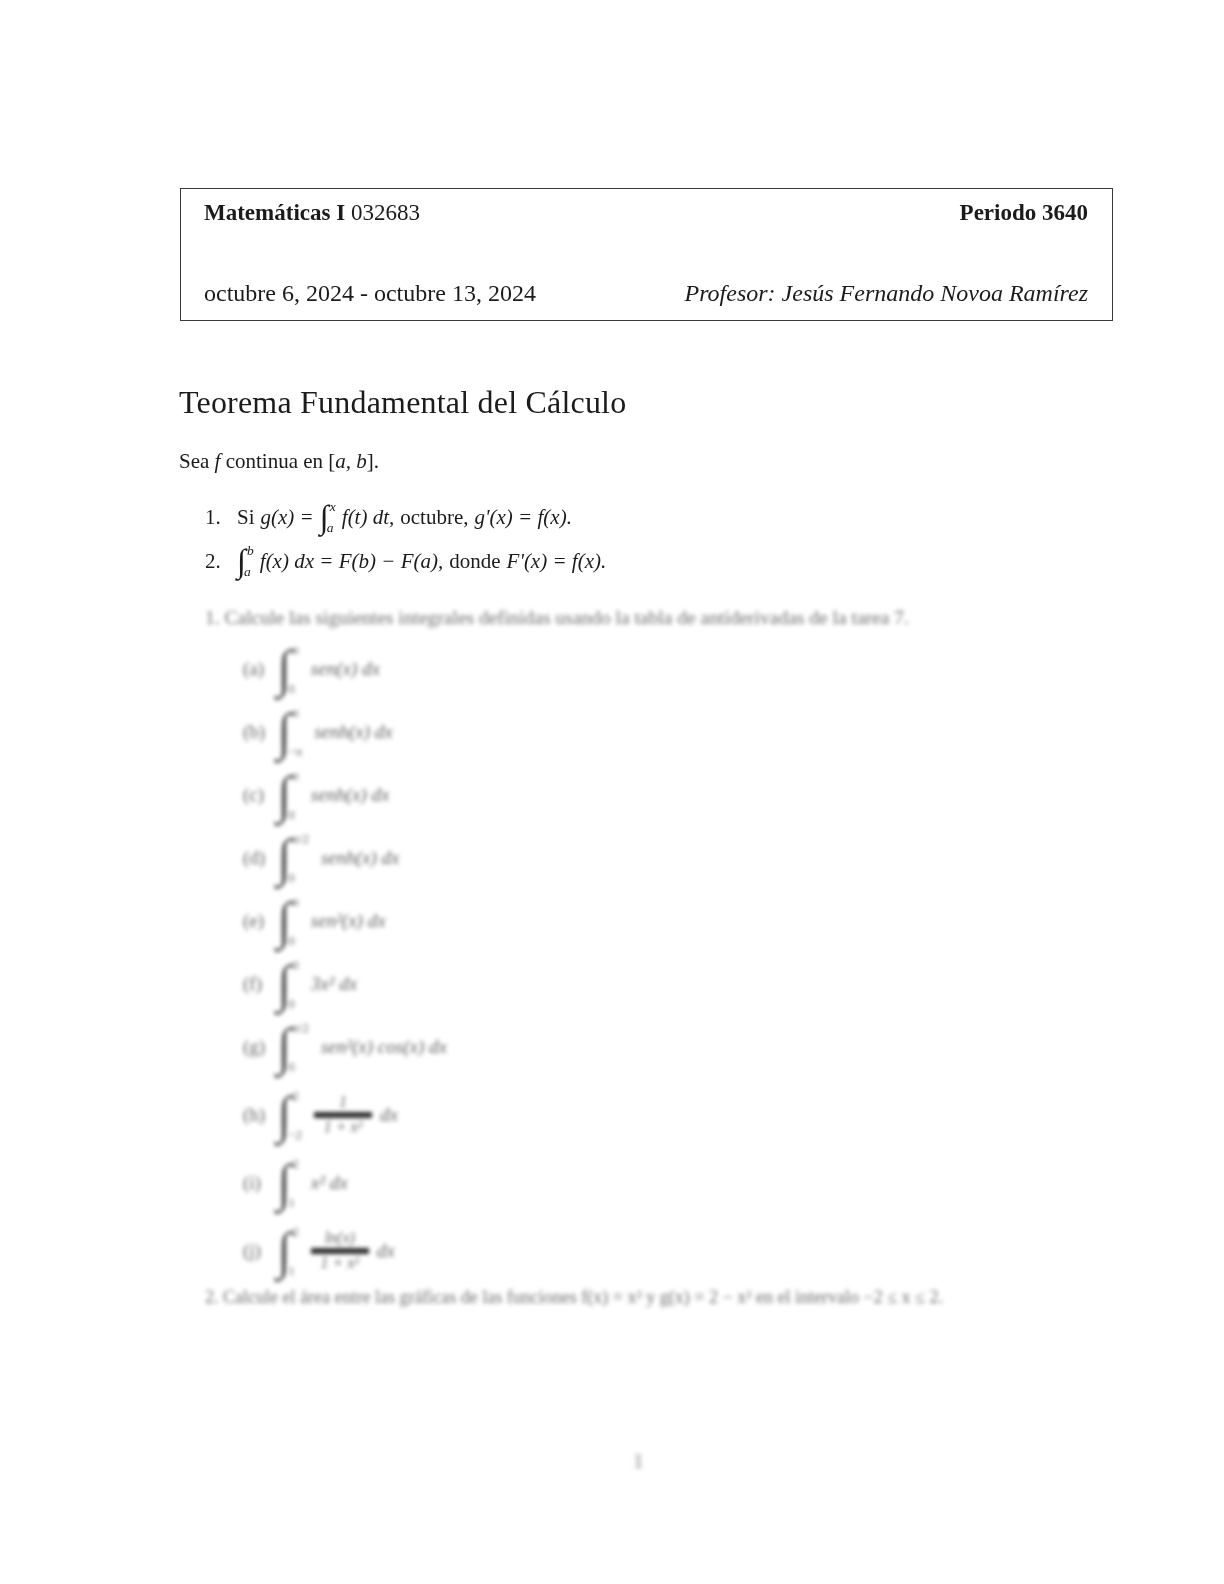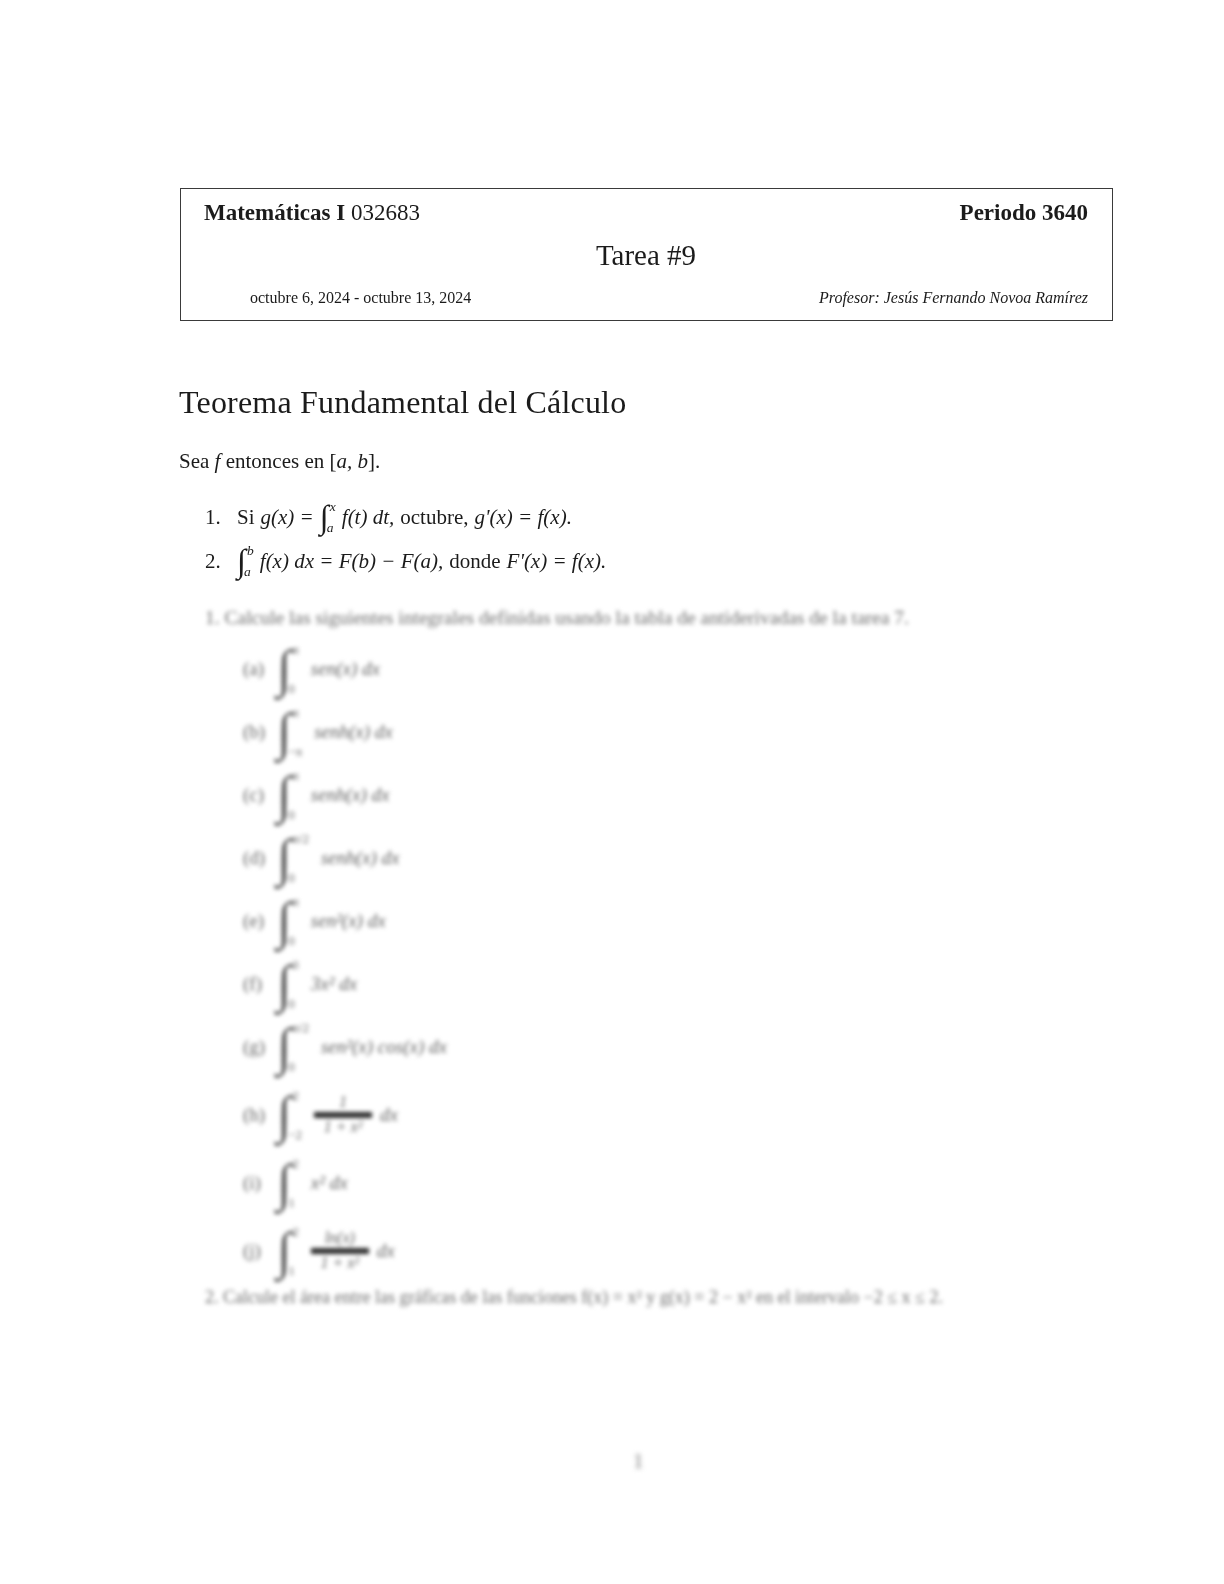--- a/index.html
+++ b/index.html
@@ -12,21 +12,21 @@
     position:absolute;left:180px;top:188px;width:933px;height:133px;
     border:1.5px solid #3a3a3a;box-sizing:border-box;
     padding:11px 24px 13px 23px;
     display:flex;flex-direction:column;justify-content:space-between;
   }
   .hb-row{display:flex;justify-content:space-between;align-items:baseline;gap:44px;}
   .hb-top{font-size:23px;}
   .hb-course b{font-weight:bold;}
   .hb-period{font-weight:bold;}
   .hb-title{text-align:center;font-size:29px;margin-top:-4px;}
-  .hb-bottom{font-size:16px;margin-left:46px;}
+  .hb-bottom{font-size:24px;}
   .hb-prof{font-style:italic;}
   
   .section-title{position:absolute;left:179px;top:384px;font-size:32px;font-weight:normal;letter-spacing:.2px;}
   .intro{position:absolute;left:179px;top:449px;font-size:21px;margin:0;}
   .mi{font-style:italic;}
   
   .thm-list{position:absolute;left:205px;top:495px;font-size:21px;}
   .thm-item{display:flex;align-items:center;gap:6px;height:44px;}
   .thm-num{width:26px;}
   .int-wrap{display:inline-flex;align-items:center;}
@@ -58,30 +58,29 @@
 </head>
 <body>
 
 <div class="page">
 
   <div class="header-box">
     <div class="hb-row hb-top">
       <span class="hb-course"><b>Matemáticas I</b> <span>032683</span></span>
       <span class="hb-period">Periodo 3640</span>
     </div>
-    <div class="hb-title">Tarea #9</div>
     <div class="hb-row hb-bottom">
       <span>octubre 6, 2024 - octubre 13, 2024</span>
       <span class="hb-prof">Profesor: Jesús Fernando Novoa Ramírez</span>
     </div>
   </div>
 
   <div class="section-title">Teorema Fundamental del Cálculo</div>
 
-  <p class="intro"><span>Sea</span> <span class="mi">f</span> <span>entonces en [</span><span class="mi">a, b</span><span>].</span></p>
+  <p class="intro"><span>Sea</span> <span class="mi">f</span> <span>continua en [</span><span class="mi">a, b</span><span>].</span></p>
 
   <div class="thm-list">
     <div class="thm-item">
       <span class="thm-num">1.</span>
       <span>Si</span>
       <span class="mi">g(x) =</span>
       <span class="int-wrap">
           <span class="int-glyph">∫</span>
           <span class="int-lims">
             <span class="up mi">x</span>

